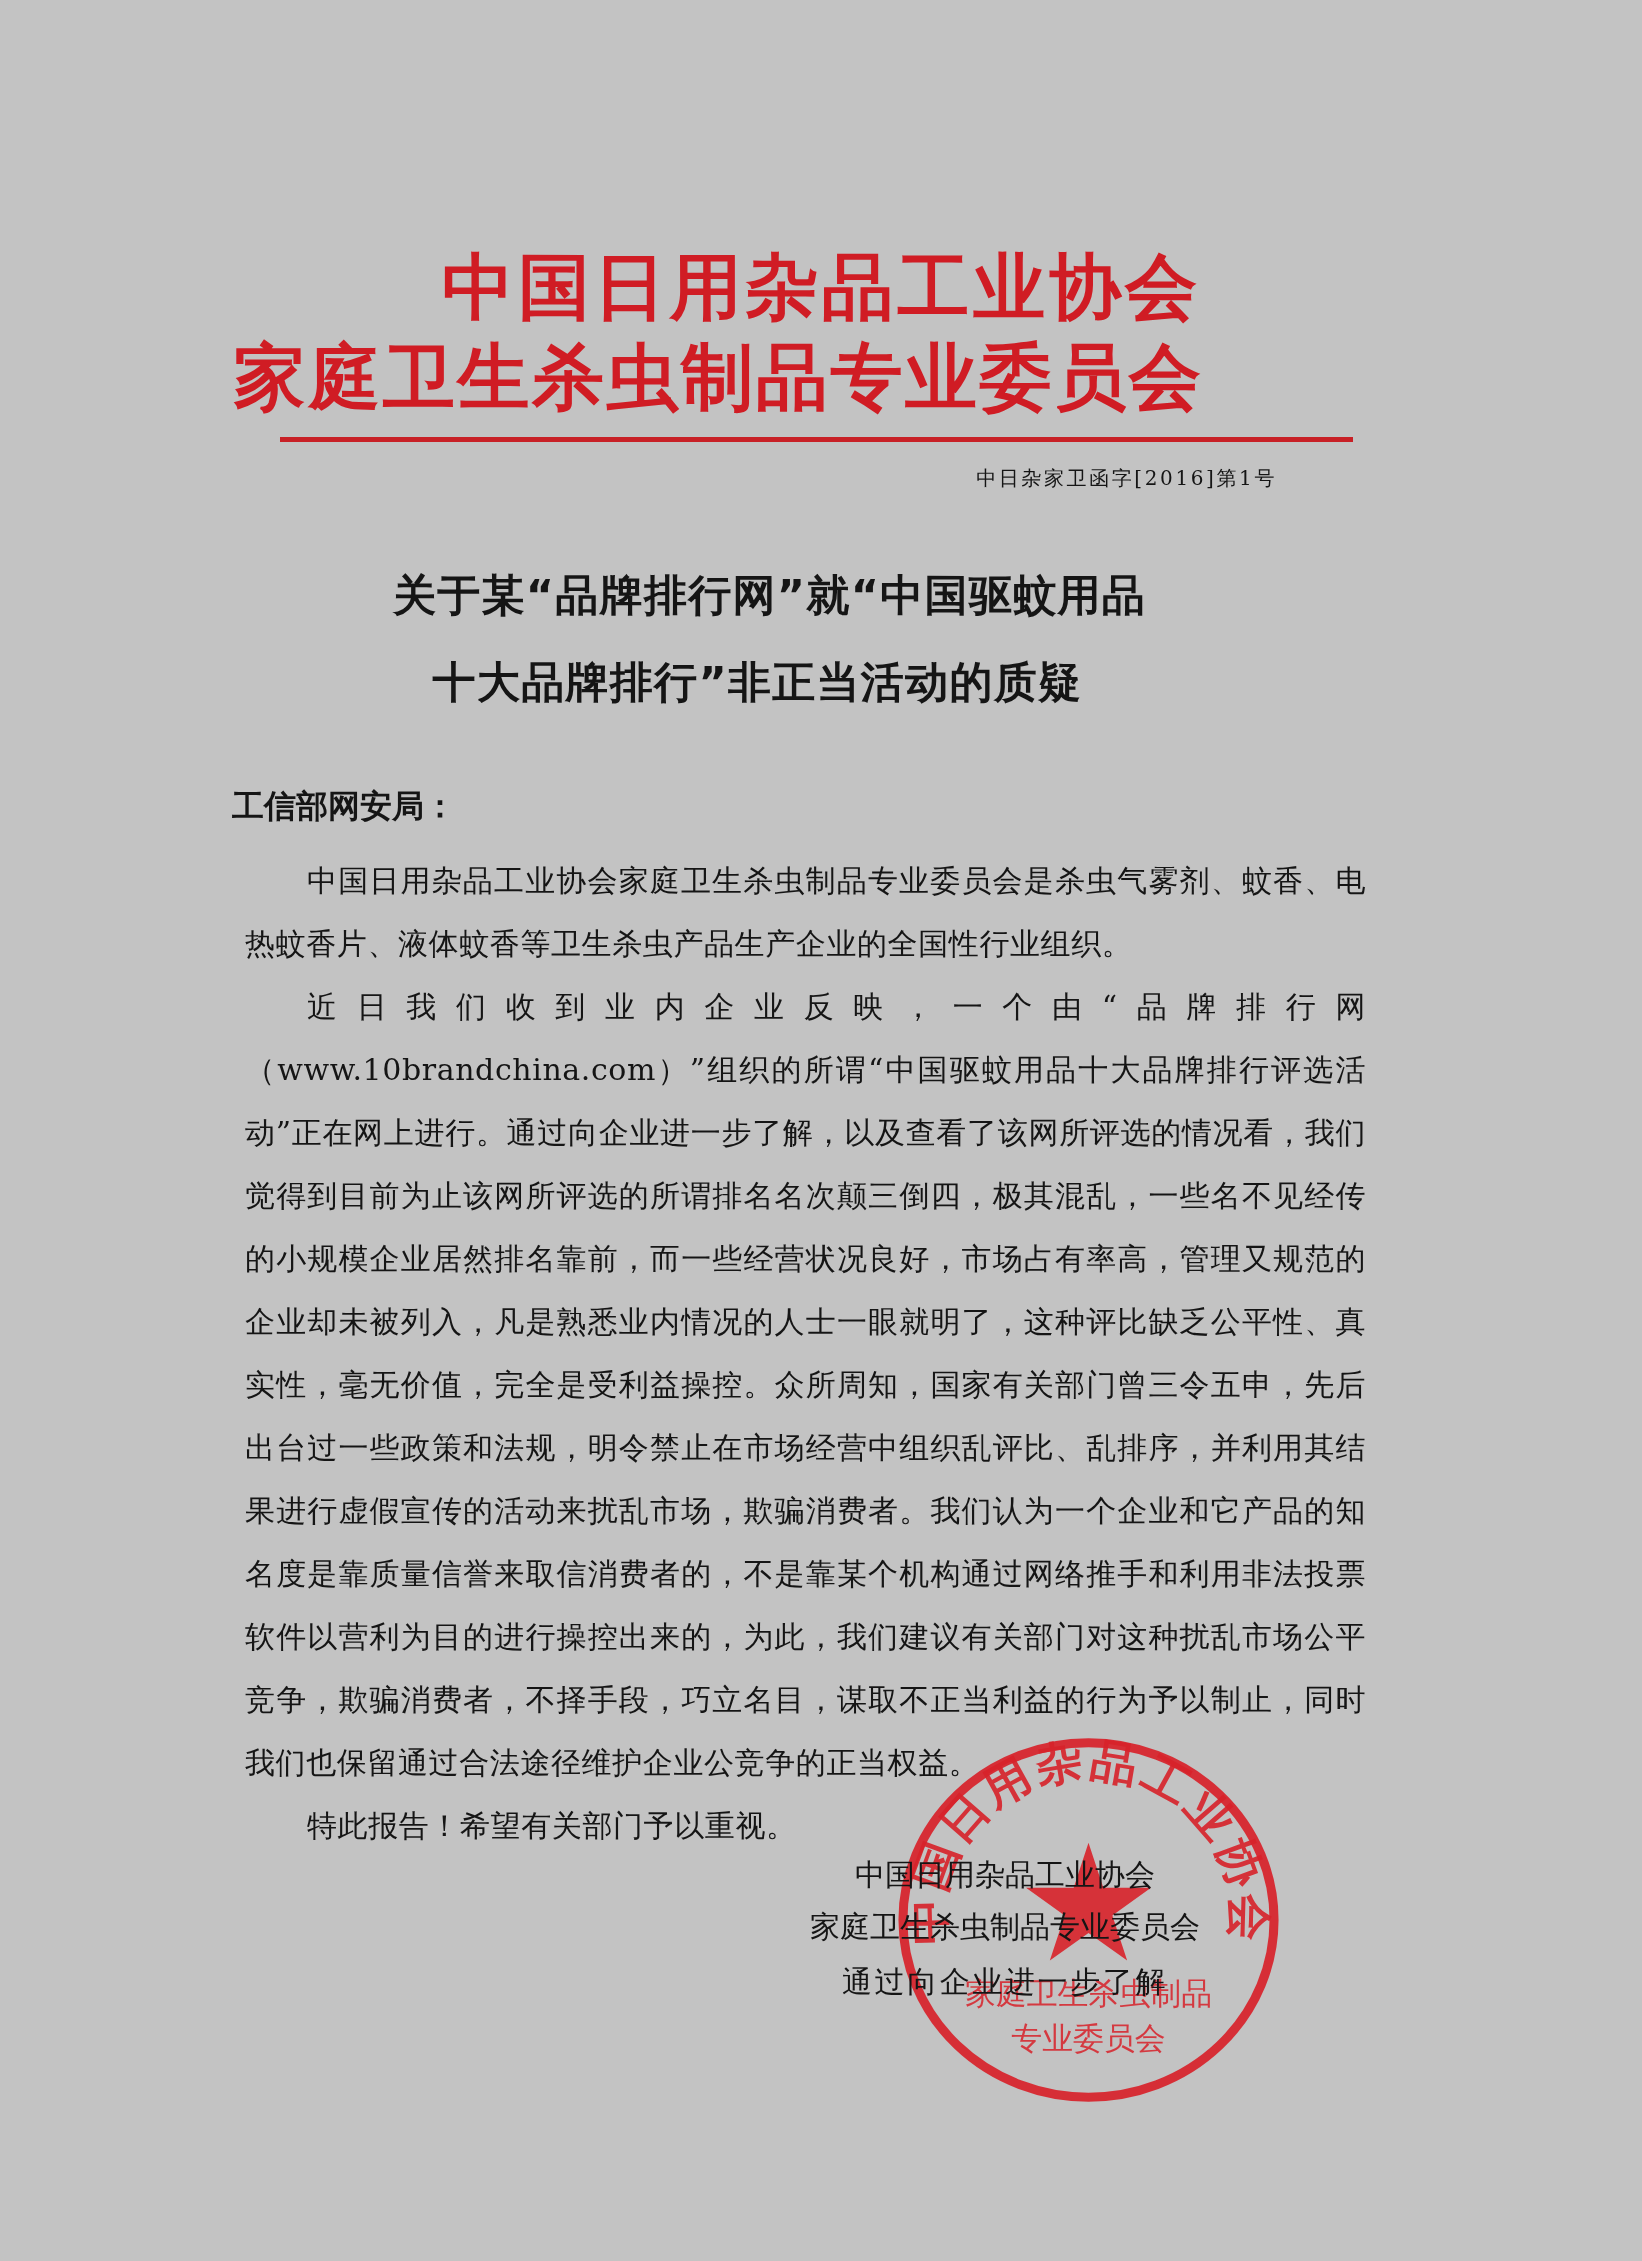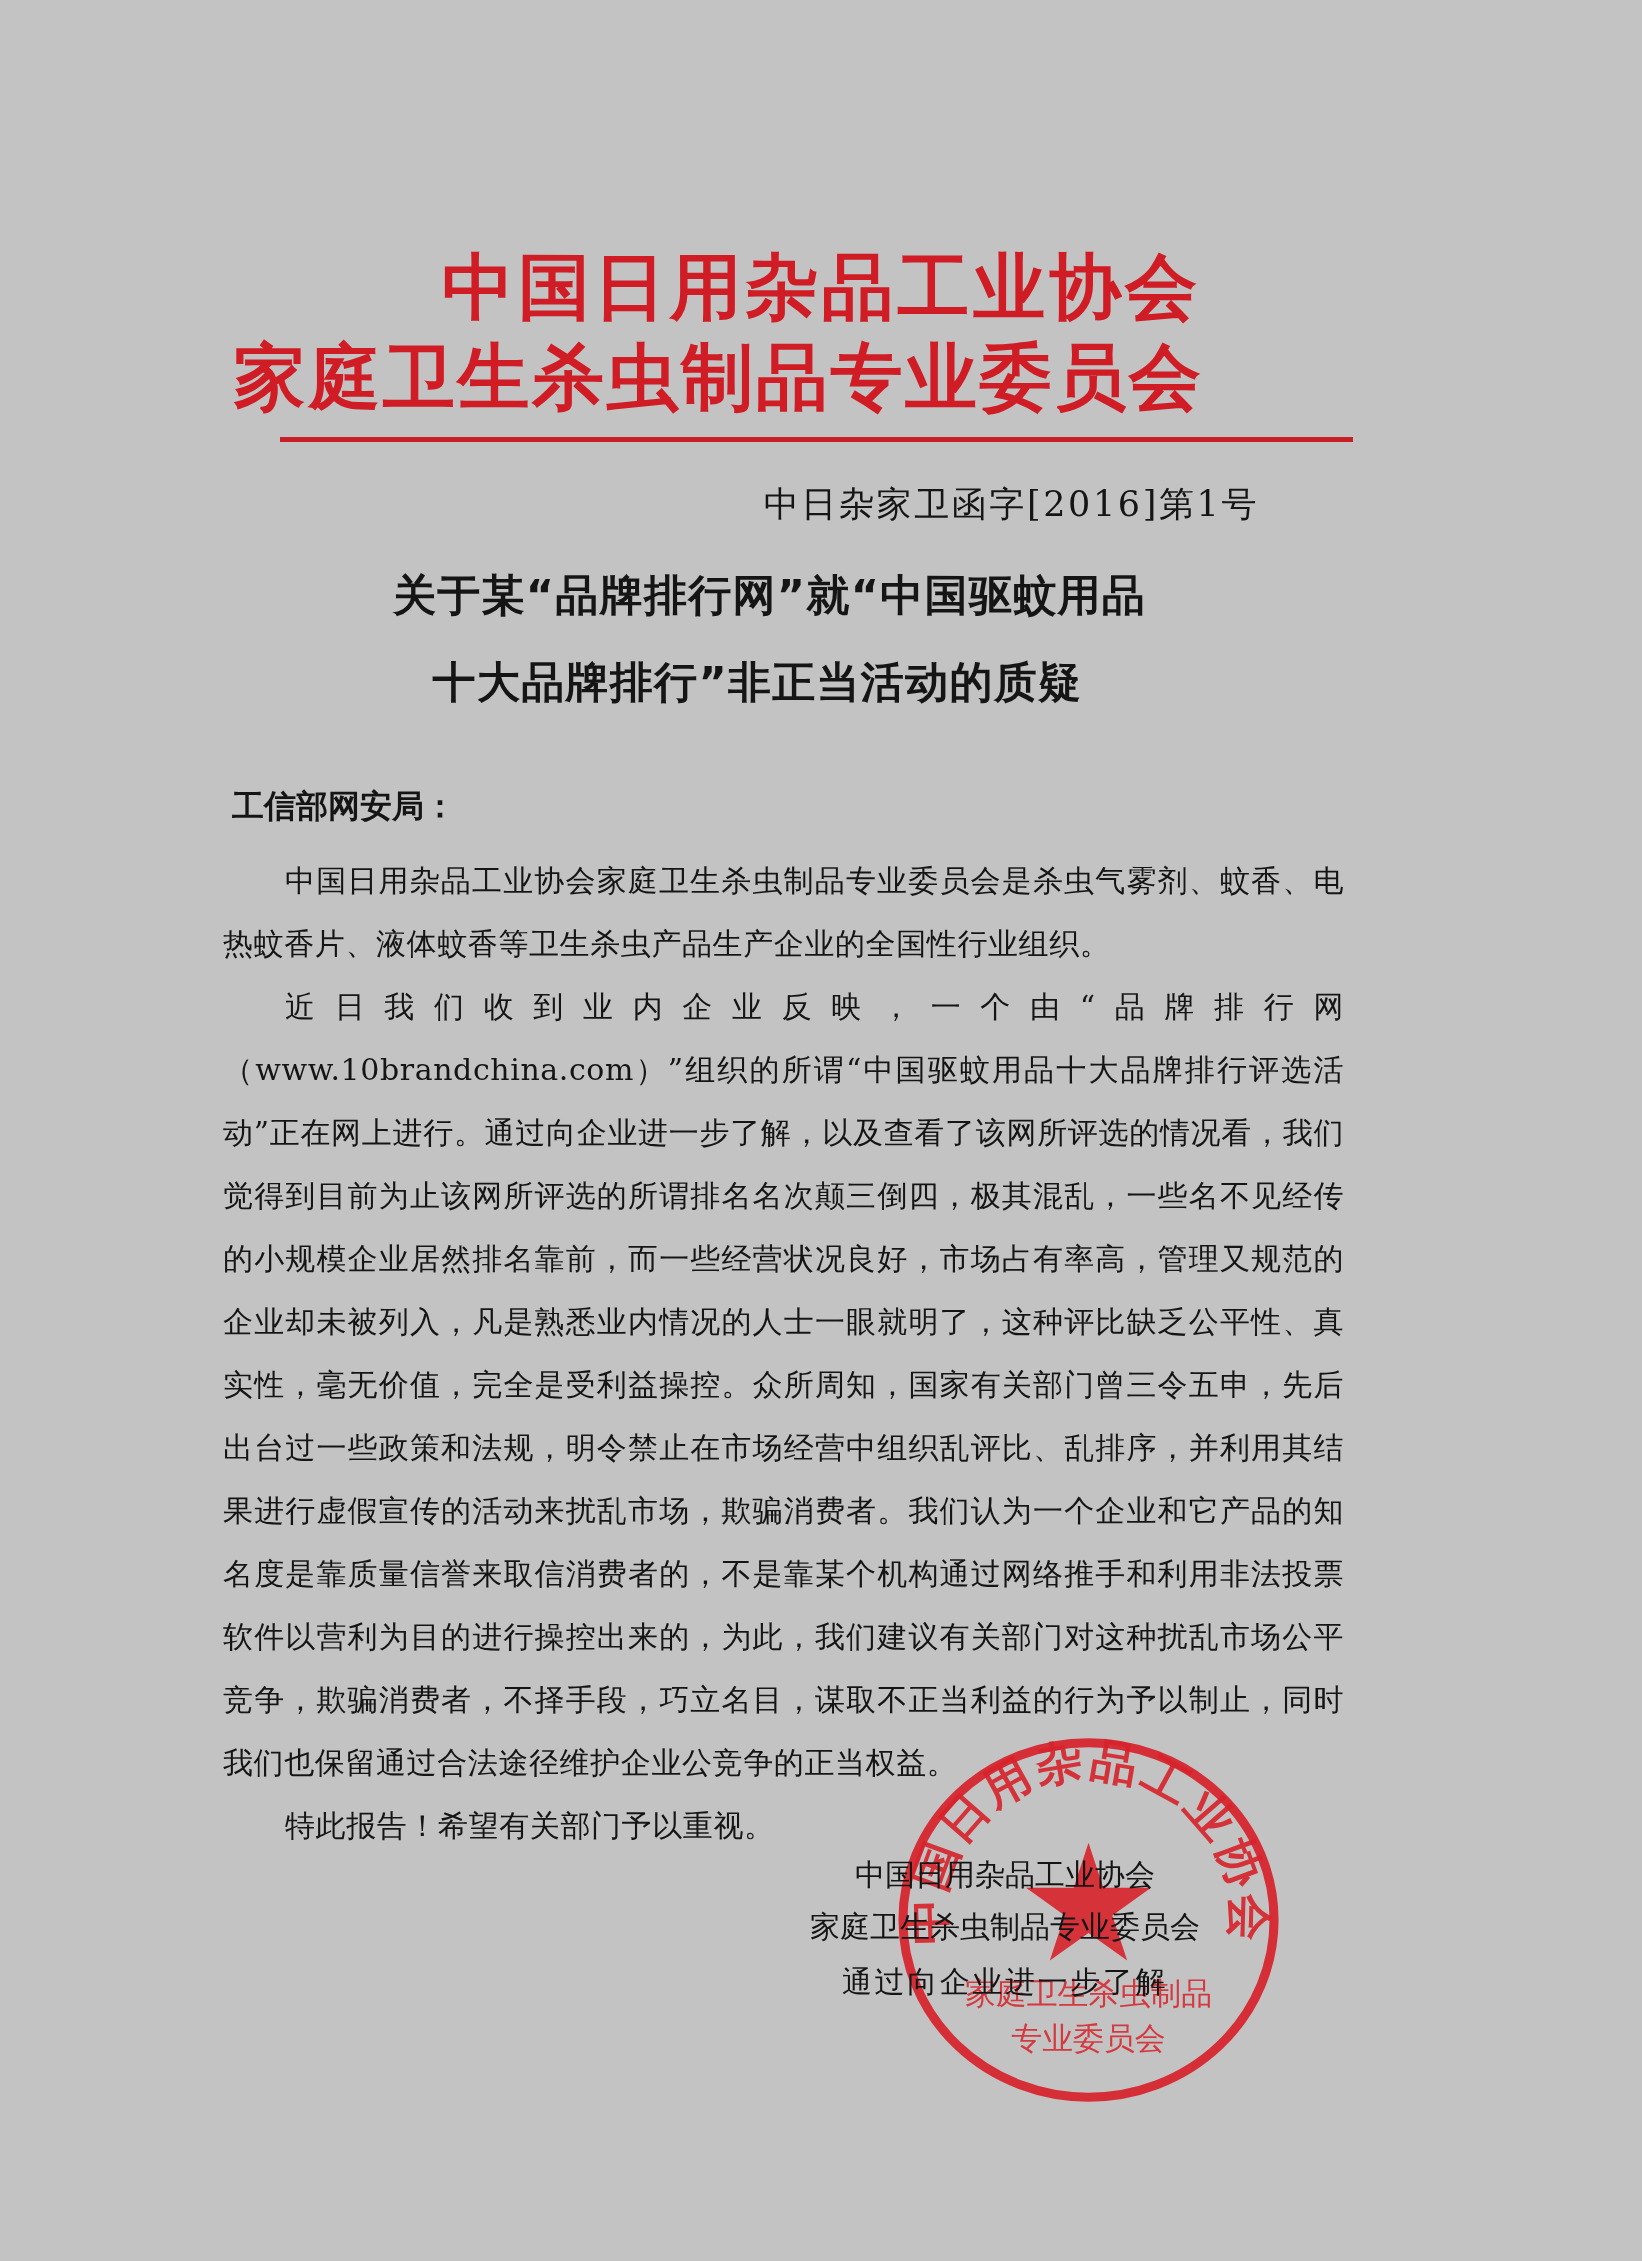--- a/index.html
+++ b/index.html
@@ -8,33 +8,33 @@
     font-family:"DejaVu Serif","Liberation Serif",serif; color:#151515;
   }
   .abs { position:absolute; }
   .letterhead {
     color:#d01c24; font-family:"DejaVu Sans","Liberation Sans",sans-serif; font-weight:bold;
     white-space:nowrap; text-align:center; left:0; width:1643px;
   }
   #lh1 { top:240px; font-size:72px; letter-spacing:3.9px; padding-left:0; }
   #lh2 { top:330px; font-size:72px; letter-spacing:2.6px; left:-103px; }
   #rule { left:280px; top:437px; width:1073px; height:4.5px; background:#c82026; }
-  #docno { right:384px; top:465px; font-size:35px; letter-spacing:2.6px; white-space:nowrap;margin-top:16px; }
+  #docno { right:366px; top:465px; font-size:20px; letter-spacing:2.6px; white-space:nowrap; }
   .subject {
     font-family:"DejaVu Sans","Liberation Sans",sans-serif; font-weight:bold; font-size:43px;
     white-space:nowrap; left:0; width:1643px; text-align:center; letter-spacing:1.3px;
   }
   #subj1 { top:567px; left:-52px; }
   #subj2 { top:654px; left:-64px; }
   #salutation {
     left:232px; top:785px; font-family:"DejaVu Sans","Liberation Sans",sans-serif;
     font-weight:bold; font-size:32px; white-space:nowrap;
   }
   #body {
-    left:223px; top:849px; width:1121px; font-size:30px; line-height:63px;
+    left:245px; top:849px; width:1121px; font-size:30px; line-height:63px;
     text-align:justify; letter-spacing:0.6px;
   }
   #body p { margin:0; text-indent:62px; }
   #seal {
     left:892px; top:1733px; width:393px; height:374px;
   }
   .sig { font-family:"DejaVu Sans","Liberation Sans",sans-serif; font-size:30px; white-space:nowrap; text-align:center; width:580px; }
   #sig1 { left:715px; top:1855px; }
   #sig2 { left:715px; top:1907px; }
   #sig3 { left:715px; top:1962px; letter-spacing:2.6px; }

